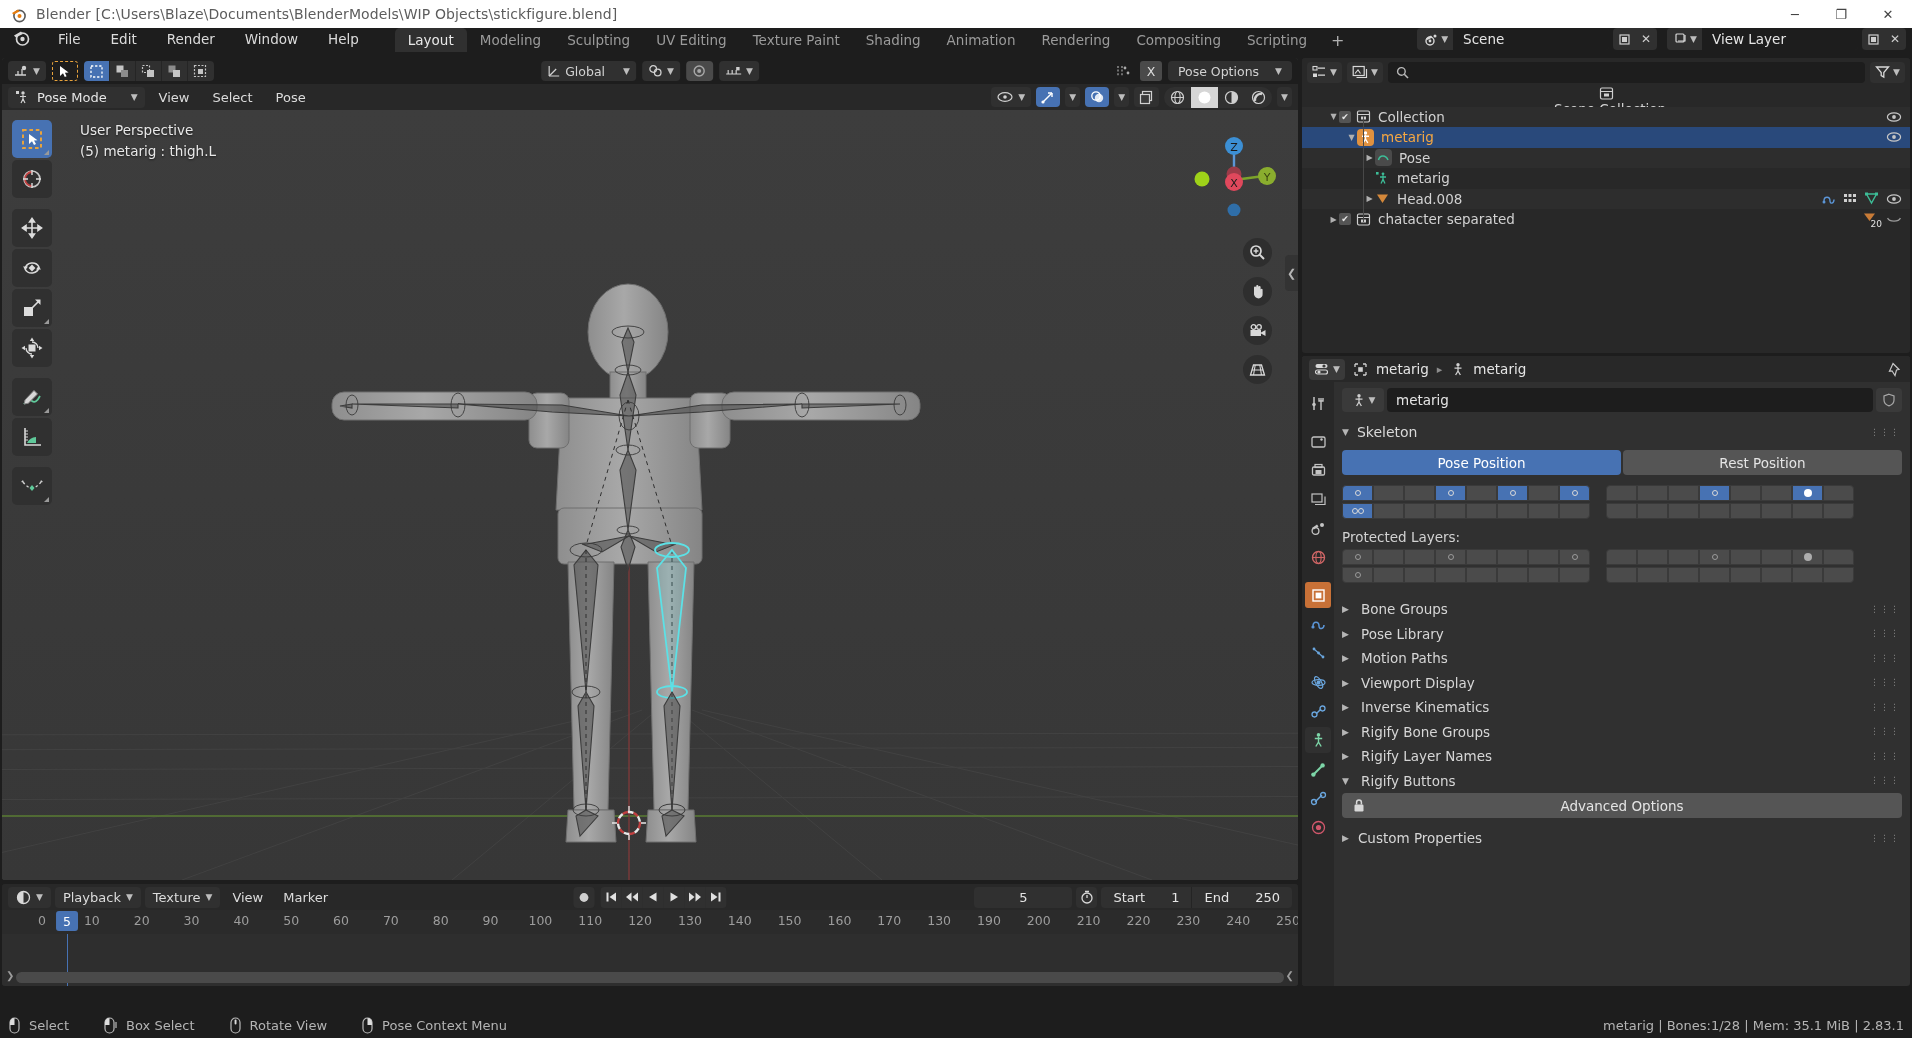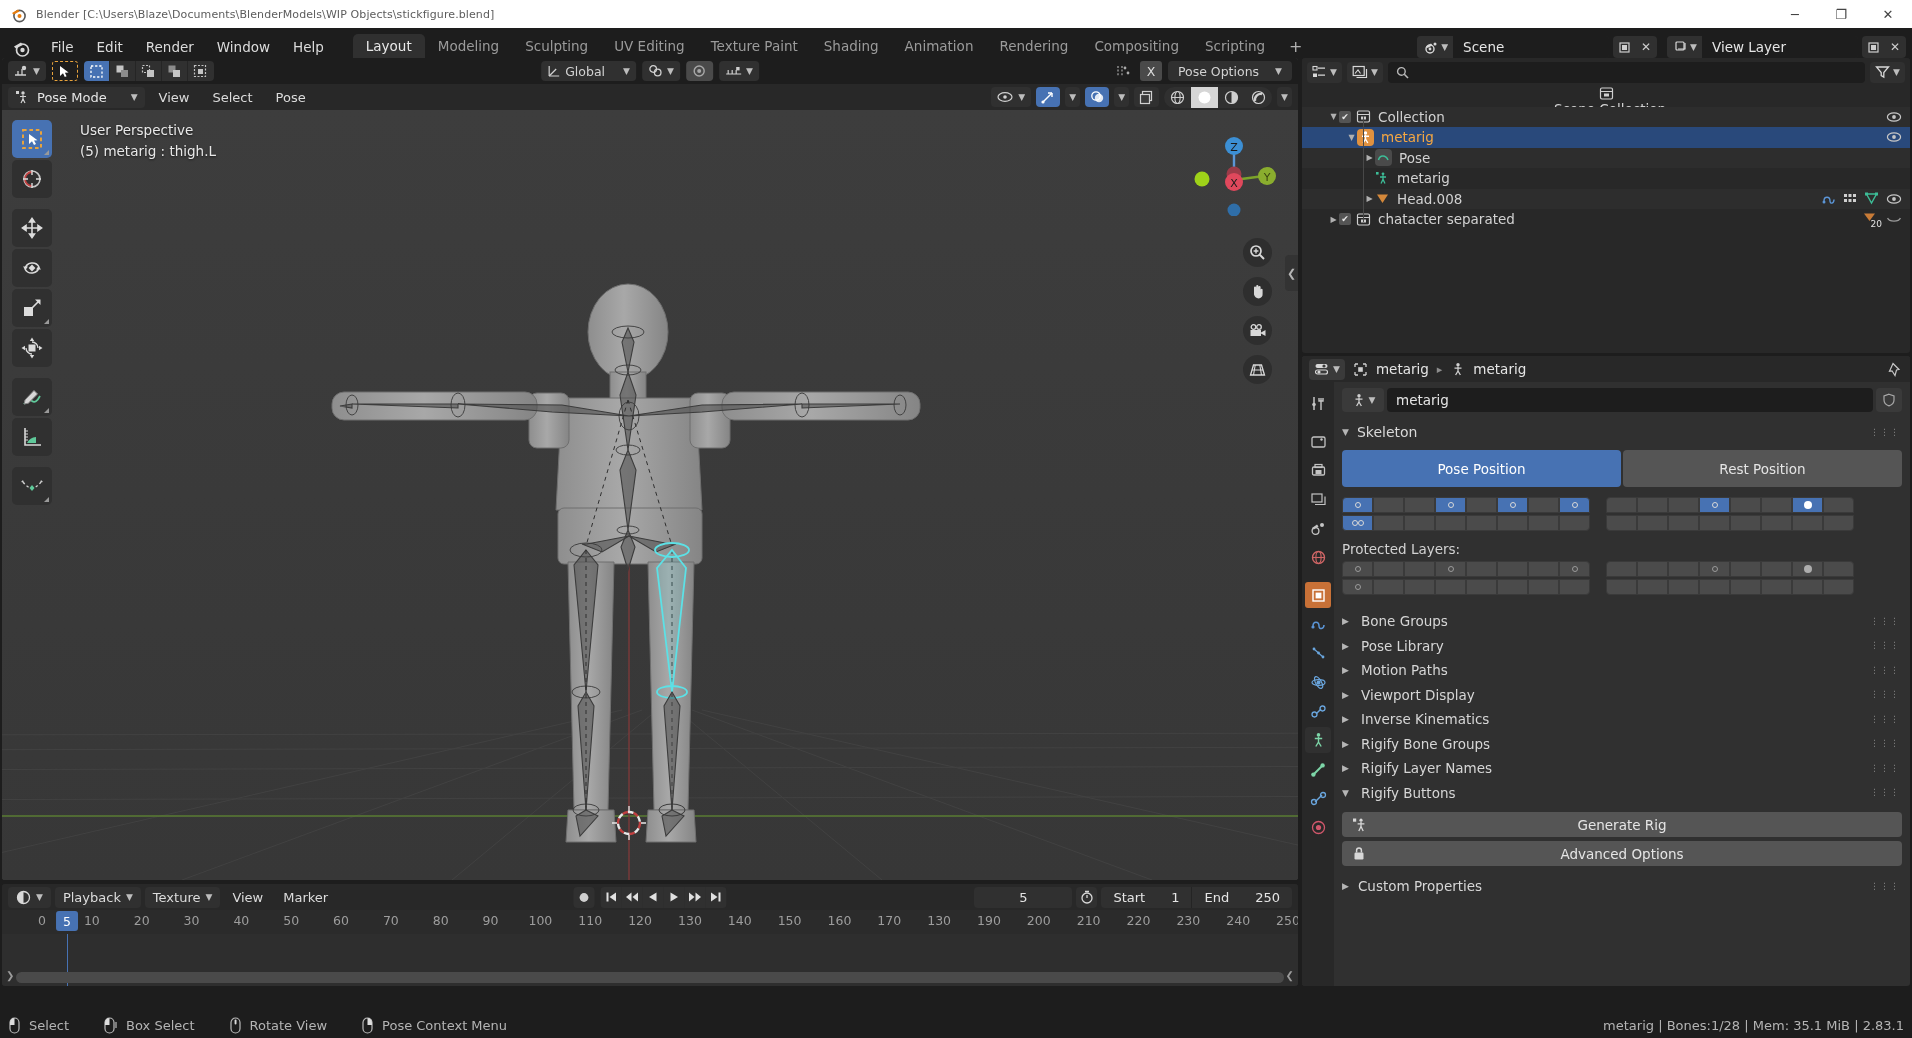--- a/index.html
+++ b/index.html
@@ -11,29 +11,29 @@
     overflow: hidden;
   }
   .app { position: relative; width: 1912px; height: 1038px; }
 
   
   .titlebar {
     height: 28px; background: #ffffff; display: flex; align-items: center;
     padding-left: 10px; gap: 9px; color: #555; font-size: 13.5px;
   }
   .tb-logo { width: 17px; height: 17px; flex: 0 0 auto; }
-  .tb-title { color: #5c5c5c; font-size: 11px; letter-spacing: .1px;}
+  .tb-title { color: #5c5c5c; font-size: 14px; letter-spacing: .1px;}
   .tb-ctrls { margin-left: auto; display: flex; height: 28px; }
   .tb-btn { width: 46px; height: 28px; display: flex; align-items: center; justify-content: center; color: #444; font-size: 13px;}
   .tb-btn:last-child { width: 48px; }
 
   
   .topbar {
-    height: 30px; background: #1d1d1d; display: flex; align-items: flex-end;
-    padding: 0 4px; gap: 3px;
+    height: 30px; background: #1d1d1d; display: flex; align-items: flex-start;
+    padding: 0 4px; gap: 10px;
   }
   .topbar-logo { width: 34px; display: flex; align-items: center; justify-content: center;}
   .menu-item {
     display: flex; align-items: center; padding: 0 10px; font-size: 13.5px; color: #dcdcdc;
     border-radius: 3px; margin: 3px 0;
   }
   .tabs { display: flex; align-items: flex-end; margin-left: 16px; }
   .tab {
     padding: 0 13px; height: 24px; display: flex; align-items: center;
     font-size: 13.5px; color: #9b9b9b; border-radius: 5px 5px 0 0; align-self: flex-end;
@@ -147,21 +147,21 @@
   .pr-tab { width: 26px; height: 26px; display:flex; align-items:center; justify-content:center; border-radius:4px;}
   .pr-tab.on { background: #303030; }
   .pr-tab.gap { margin-top: 9px; }
   .pr-content { flex:1; padding: 6px 8px 0 8px; overflow:hidden;}
   .name-row { display:flex; height:24px; gap:3px; margin-bottom:8px;}
   .name-pick { width:42px; background:#3a3a3a; border-radius:4px; display:flex; align-items:center; justify-content:center; gap:3px;}
   .name-fld { flex:1; background:#1d1d1d; border-radius:4px; display:flex; align-items:center; padding:0 9px; font-size:13.5px;}
   .name-shield { width:26px; background:#3a3a3a; border-radius:4px; display:flex; align-items:center; justify-content:center;}
   .panel-hdr { height:24px; display:flex; align-items:center; gap:8px; font-size:14px; color:#d9d9d9; position:relative;}
   .dots { position:absolute; right:2px; color:#7c7c7c; font-size:9px; letter-spacing:1px; line-height:5px;}
-  .posrest { display:flex; height:37px; gap:2px; margin: 6px 0 10px 0;}
+  .posrest { display:flex; height:25px; gap:2px; margin: 6px 0 10px 0;}
   .posrest > div { flex:1; display:flex; align-items:center; justify-content:center; font-size:13.5px; border-radius:4px; background:#555;}
   .posrest > div.on { background:#4772b3; color:#fff; }
   .lbl { font-size:13.5px; color:#d2d2d2; margin: 3px 0 4px 0; }
   .layergrid { display:flex; gap:16px; }
   .lgblock { display:flex; flex-direction:column; gap:2px; }
   .lgrow { display:flex; }
   .cell { width:31px; height:16px; background:#4b4b4b; border:0.5px solid #3a3a3a;
           display:flex; align-items:center; justify-content:center; }
   .cell.on { background:#4772b3; }
   .lgrow .cell:first-child { border-radius:4px 0 0 0;}
@@ -1317,30 +1317,20 @@
                 <span>Rigify Layer Names</span>
                 <span class="dots">⋮⋮⋮</span>
               </div>
               <div class="acc-row">
                 <span style="font-size: 9px; color: rgb(181, 181, 181); width: 10px;">▼</span>
                 <span>Rigify Buttons</span>
                 <span class="dots">⋮⋮⋮</span>
               </div>
             </div>
 
-          <div class="bigbtn" style="margin-top:7px">
-            <span class="ic">
-              <svg width="16" height="16" viewBox="0 0 16 16">
-                  <rect x="1" y="1.5" width="3.2" height="3.2" fill="#d8d8d8"></rect>
-                  <circle cx="9" cy="3.2" r="1.6" fill="#d8d8d8"></circle>
-                  <path d="M9 5 L9 9.5 M5.6 6.8 L12.4 6.8 M9 9.5 L6.8 14 M9 9.5 L11.2 14" stroke="#d8d8d8" stroke-width="1.3" fill="none"></path>
-                </svg>
-            </span>
-            <span>Generate Rig</span>
-          </div>
           <div class="bigbtn">
             <span class="ic">
               <svg width="14" height="15" viewBox="0 0 14 15">
                   <rect x="2.5" y="6.5" width="9" height="7" rx="1.2" fill="#d8d8d8"></rect>
                   <path d="M4.6 6.5 L4.6 4.3 A2.4 2.4 0 0 1 9.4 4.3 L9.4 6.5" fill="none" stroke="#d8d8d8" stroke-width="1.5"></path>
                 </svg>
             </span>
             <span>Advanced Options</span>
           </div>
 

